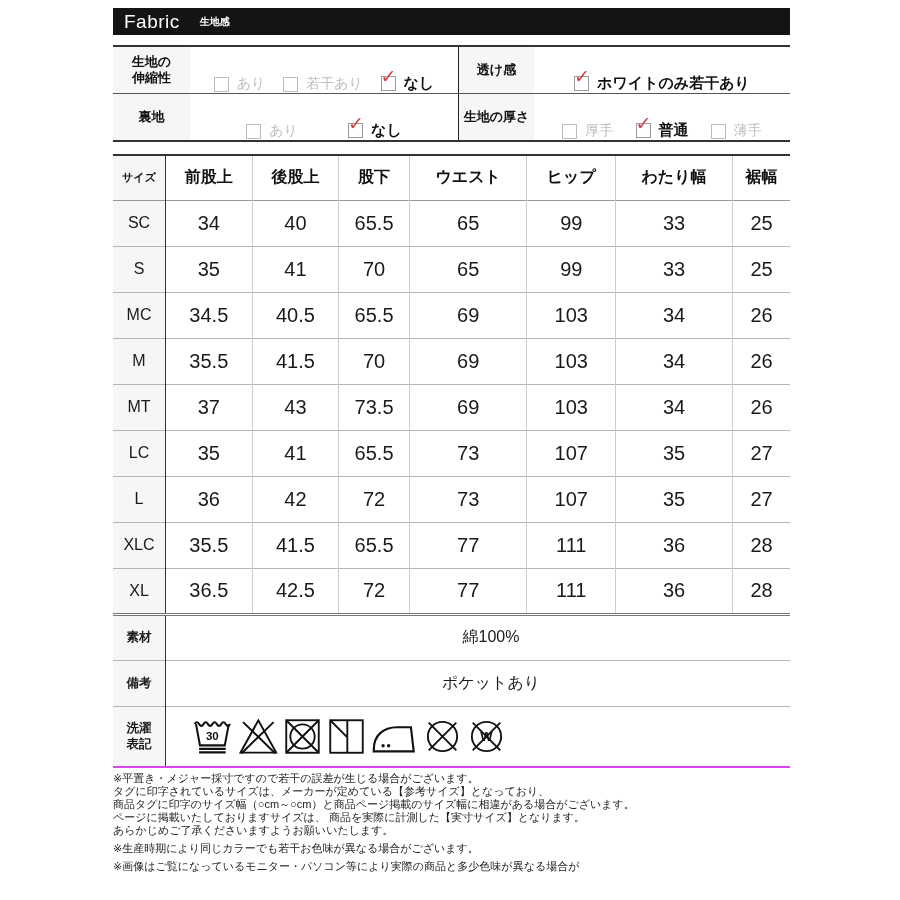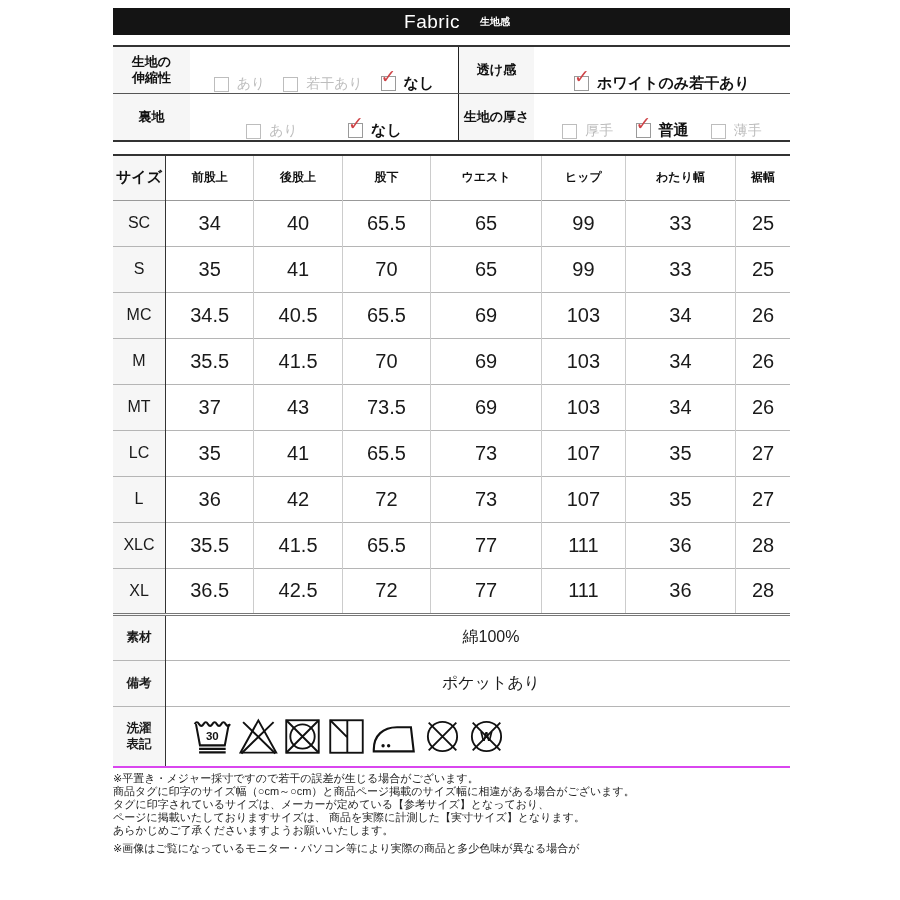--- a/index.html
+++ b/index.html
@@ -9,21 +9,21 @@
     font-family:"Liberation Sans","DejaVu Sans",sans-serif;
     color:#1a1a1a;
     overflow:hidden;
   }
   .page { width:677px; margin-left:113px; padding-top:8px; }
 
   
   .bar {
     background:#141414; color:#fff;
     height:27px; display:flex; align-items:center;
-    padding-left:11px; gap:20px;justify-content:center;
+    padding-left:11px; gap:20px;
   }
   .bar-en { font-size:19px; letter-spacing:.5px; }
   .bar-ja { font-size:10px; font-weight:bold; }
 
   
   .fabric-table {
     margin-top:10px;
     border-top:2px solid #333;
     border-bottom:2px solid #333;
   }
@@ -52,22 +52,22 @@
 
   
   .size-bar { margin-top:16px; height:26px; }
   table.size {
     margin-top:12px; width:100%;
     border-collapse:collapse;
     border-top:2px solid #333;
   }
   table.size th, table.size td { text-align:center; padding:0; }
   thead tr { height:45px; border-bottom:1px solid #999; }
-  thead th { font-size:12px; font-weight:bold; color:#111; }
-  thead th.c-size { font-size:15px; background:#f6f6f6; width:52px; border-right:1px solid #333;font-family:Liberation Serif, serif; }
+  thead th { font-size:16px; font-weight:bold; color:#111; }
+  thead th.c-size { font-size:11px; background:#f6f6f6; width:52px; border-right:1px solid #333;font-family:Liberation Serif, serif; }
   thead th + th { border-left:1px solid #ccc; }
   tbody tr { height:46px; border-bottom:1px solid #b5b5b5; }
   tbody#size-body td { font-size:20px; color:#1a1a1a; border-left:1px solid #ccc; }
   th.row-label {
     background:#f6f6f6; font-weight:normal; font-size:16px;
     border-right:1px solid #333; width:52px;
   }
   tr.last-size { border-bottom:3px double #777; }
 
   tbody.info th.row-label { font-size:12.5px; font-weight:bold; line-height:1.3; }
@@ -335,24 +335,25 @@
               </span>
             </div>
         </td>
       </tr>
     </tbody>
   </table>
 
   <div class="footnotes">
     <div class="fn-block" id="fn-block1">
         <div>※平置き・メジャー採寸ですので若干の誤差が生じる場合がございます。</div>
+        <div>タグに印字されているサイズは、メーカーが定めている【参考サイズ】となっており、</div>
         <div>商品タグに印字のサイズ幅（○cm～○cm）と商品ページ掲載のサイズ幅に相違がある場合がございます。</div>
-        <div>タグに印字されているサイズは、メーカーが定めている【参考サイズ】となっており、</div>
         <div>ページに掲載いたしておりますサイズは、 商品を実際に計測した【実寸サイズ】となります。</div>
         <div>あらかじめご了承くださいますようお願いいたします。</div>
       </div>
+    <div class="fn-block">※生産時期により同じカラーでも若干お色味が異なる場合がございます。</div>
     <div class="fn-block">
       <div>※画像はご覧になっているモニター・パソコン等により実際の商品と多少色味が異なる場合が</div>
 
     </div>
   </div>
 
 </div>
 
 </body></html>

